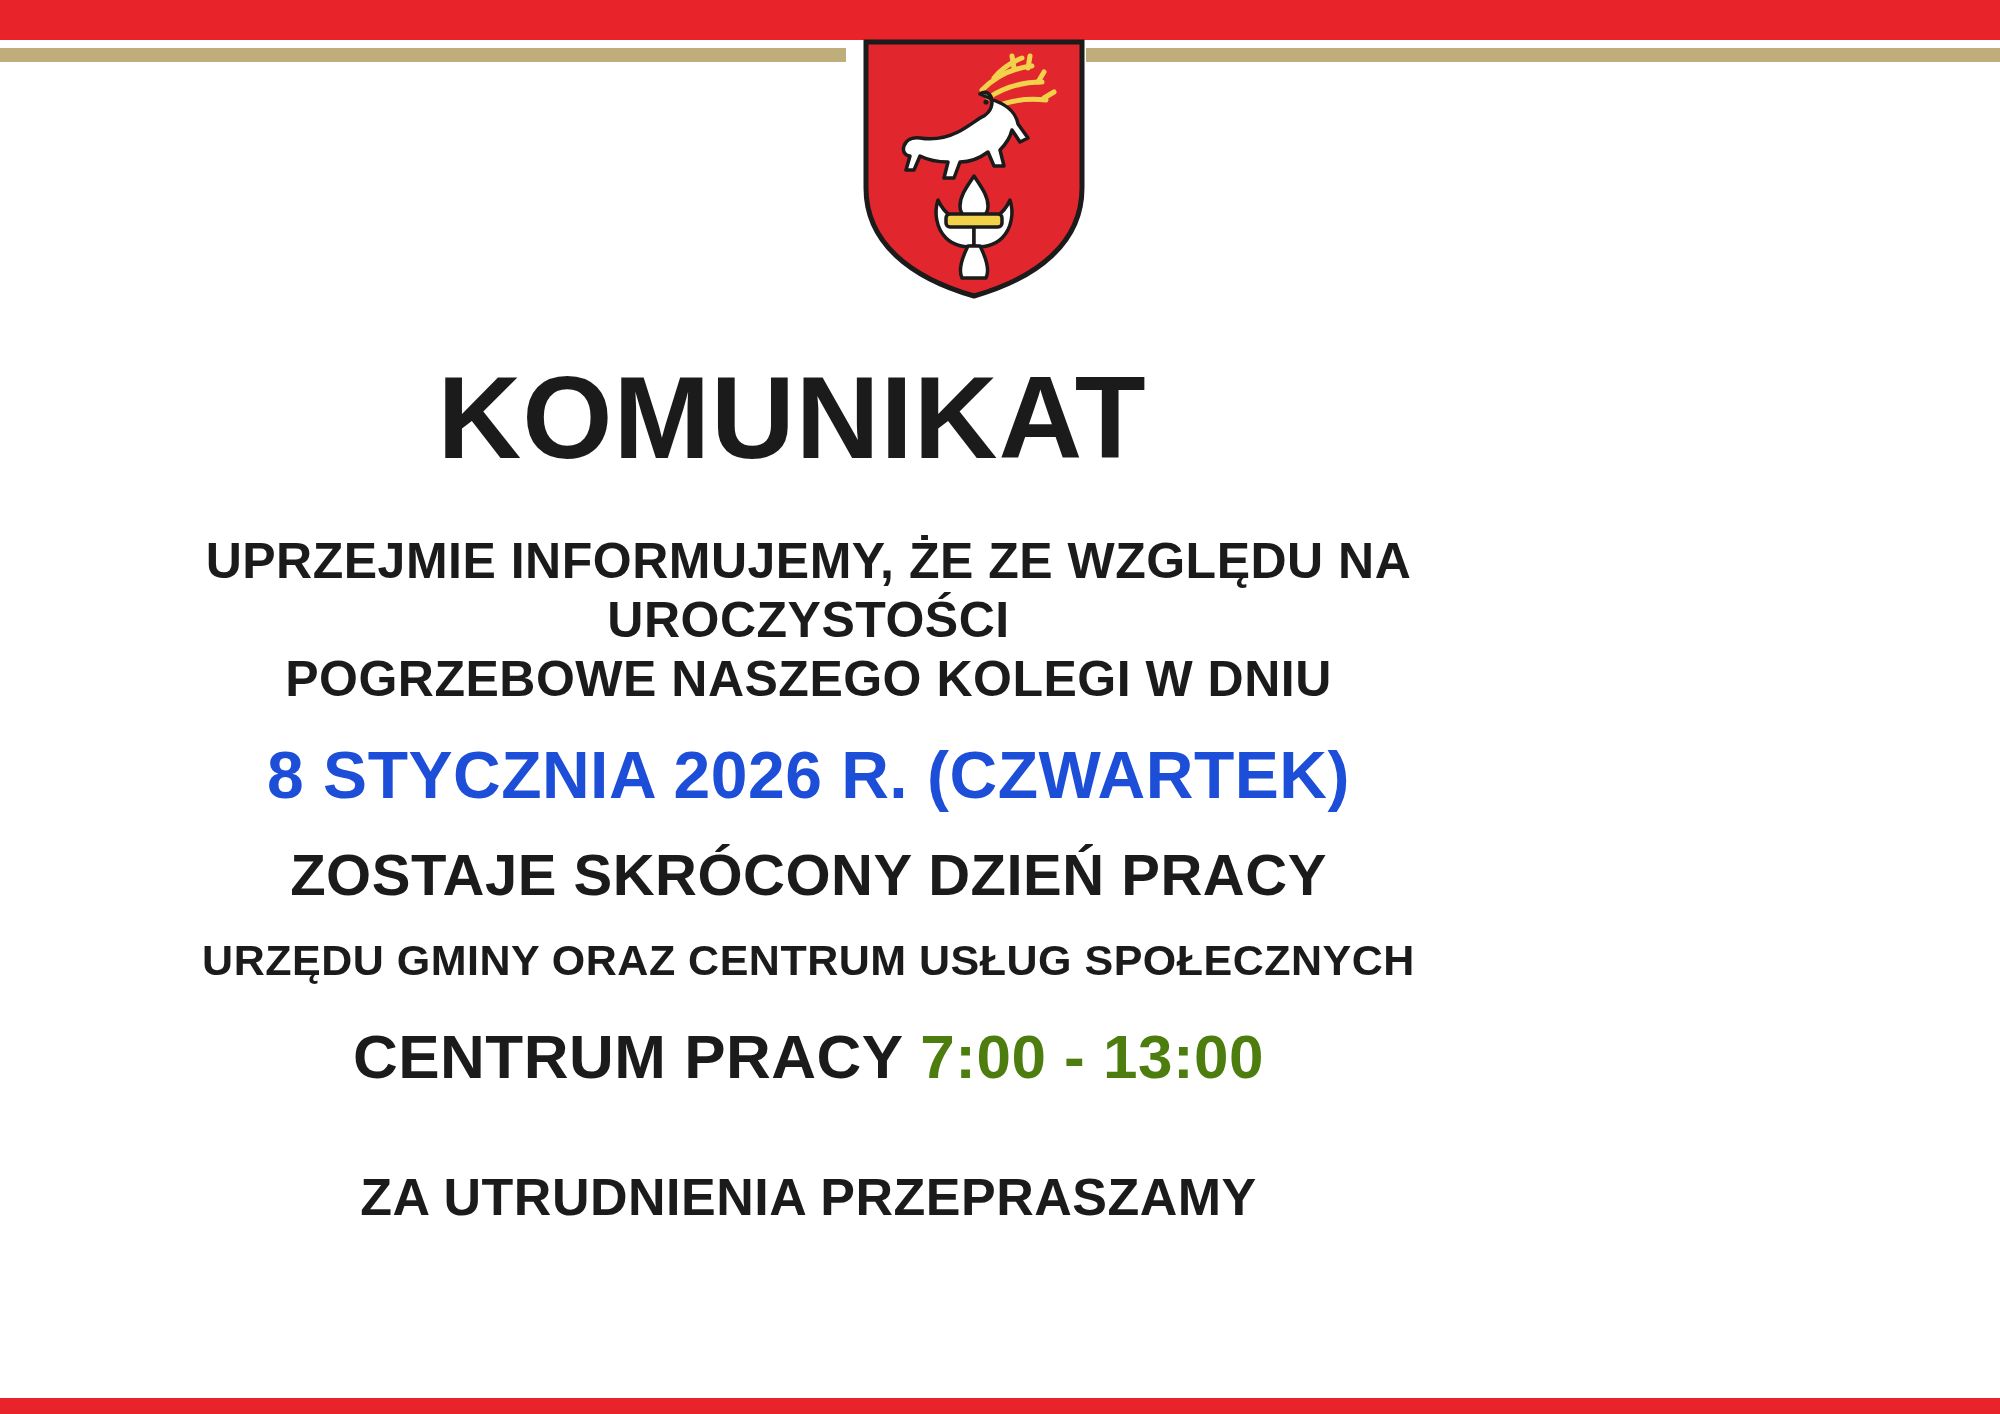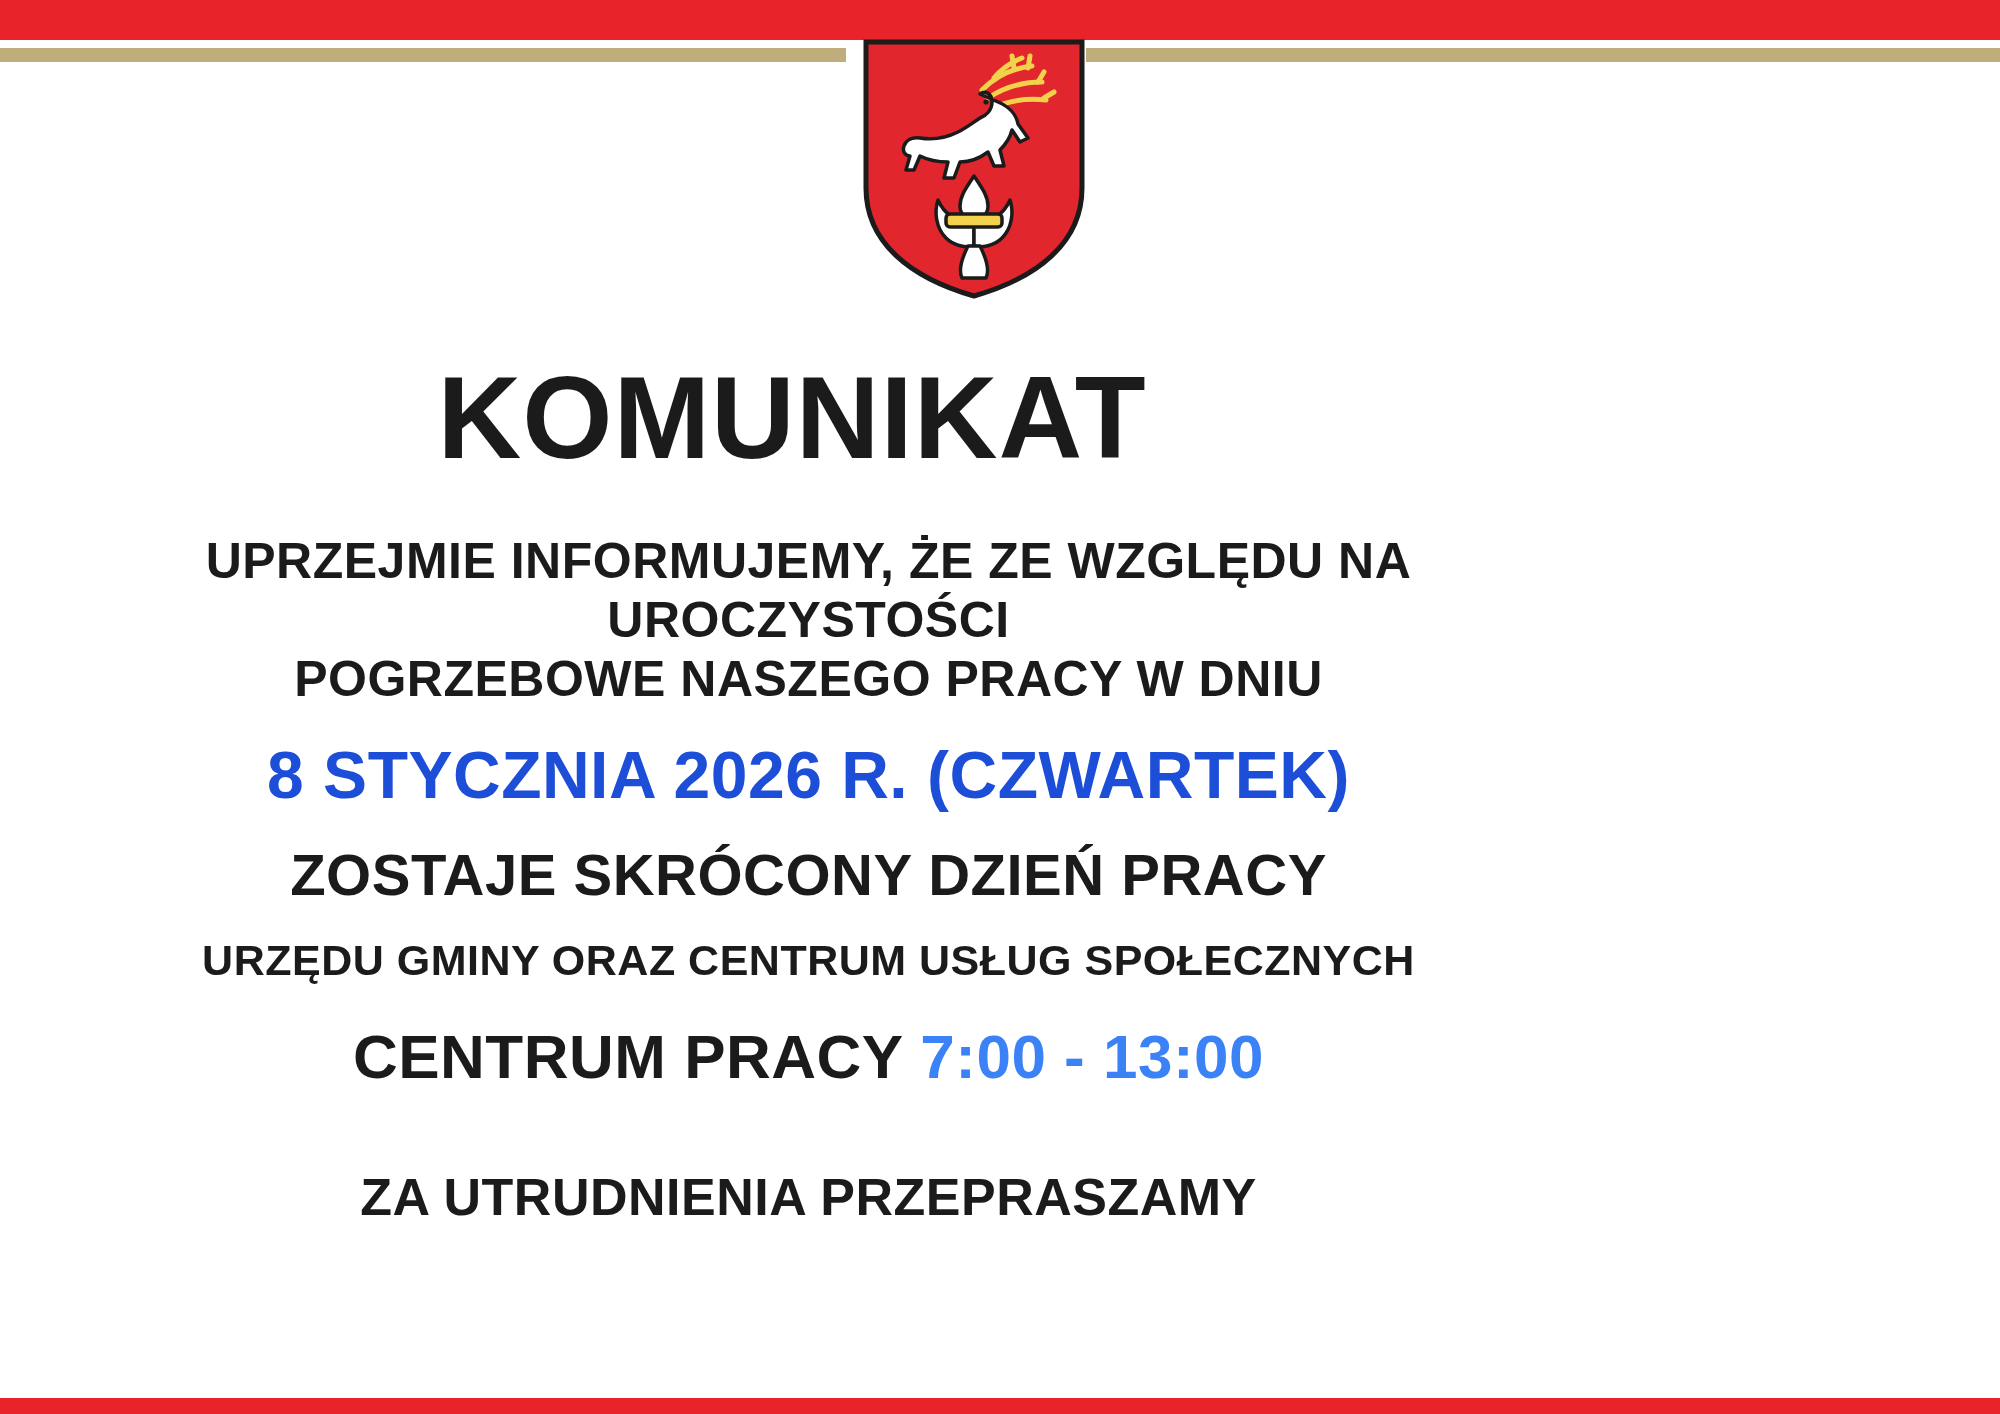--- a/index.html
+++ b/index.html
@@ -111,21 +111,21 @@
     font-size: 43px;
     letter-spacing: 0.5px;
     margin-bottom: 34px;
   }
 
   .hours {
     font-size: 62px;
     letter-spacing: 0.5px;
     margin-bottom: 74px;
   }
-  .hours .hours-value { color: #3b82f6; }
+  .hours .hours-value { color: #4d7c0f; }
 
   .apology {
     font-size: 52px;
     letter-spacing: 0.5px;
   }
 </style>
 </head>
 <body>
 
 <div class="top-red-bar"></div>
@@ -167,21 +167,21 @@
       <path d="M106 208 C100 220 96 232 100 240 L124 240
                C128 232 124 220 118 208 Z"></path>
     </g>
     <rect x="84" y="176" width="56" height="13" rx="4" fill="#f2d24b" stroke="#1b1b1b" stroke-width="3.5"></rect>
   </svg>
 </div>
 
 <div class="content">
   <h1 class="headline">KOMUNIKAT</h1>
   <p class="line lead-1">UPRZEJMIE INFORMUJEMY, ŻE ZE WZGLĘDU NA UROCZYSTOŚCI</p>
-  <p class="line lead-2">POGRZEBOWE NASZEGO PRACY W DNIU</p>
+  <p class="line lead-2">POGRZEBOWE NASZEGO KOLEGI W DNIU</p>
   <p class="line date-line">8 STYCZNIA 2026 R. (CZWARTEK)</p>
   <p class="line shortened">ZOSTAJE SKRÓCONY DZIEŃ PRACY</p>
   <p class="line offices">URZĘDU GMINY ORAZ CENTRUM USŁUG SPOŁECZNYCH</p>
   <p class="line hours"><span>CENTRUM PRACY </span><span class="hours-value">7:00 - 13:00</span></p>
   <p class="line apology">ZA UTRUDNIENIA PRZEPRASZAMY</p>
 </div>
 
 <div class="bottom-red-bar"></div>
 
 </body></html>

